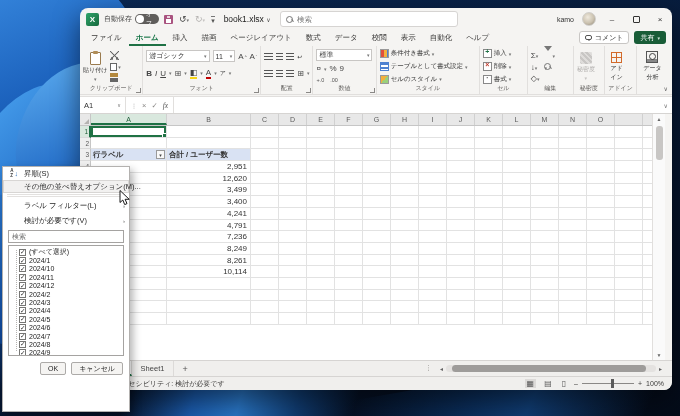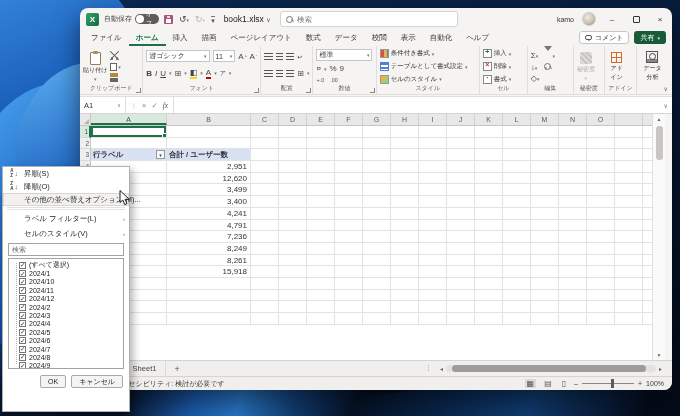--- a/index.html
+++ b/index.html
@@ -143,21 +143,21 @@
   .num { text-align:right; padding-right:3px; font-size:8px; }
   .selcell { box-shadow:inset 0 0 0 2px #1f7244; position:relative; }
   .selcell::after { content:""; position:absolute; right:-1px; bottom:-1px; width:3px; height:3px; background:#1f7244; border:1px solid #fff; }
   .fbtn { position:absolute; right:1px; top:1px; width:9px; height:9px; background:#f8f8f8; border:1px solid #9a9a9a; font-size:5px; color:#444; line-height:8px; text-align:center; font-weight:normal; }
   .vscroll { position:absolute; right:7px; top:106px; width:13px; height:246px; background:#fafafa; border-left:1px solid #e1dfdd; }
   .vscroll .up, .vscroll .dn { position:absolute; left:0; right:0; text-align:center; font-size:5px; color:#666; }
   .vscroll .up { top:2px; } .vscroll .dn { bottom:2px; }
   .vthumb { position:absolute; left:3px; top:12px; width:7px; height:34px; background:#c8c6c4; border-radius:3px; }
 
   
-  .sheetrow { position:absolute; left:0; top:352px; right:0; height:16px; background:#f0efed; border-top:1px solid #d6d4d2; display:flex; align-items:stretch; font-size:7.5px; }
+  .sheetrow { position:absolute; left:8px; top:352px; right:0; height:16px; background:#f0efed; border-top:1px solid #d6d4d2; display:flex; align-items:stretch; font-size:7.5px; }
   .stab { display:flex; align-items:center; padding:0 9px; color:#444; border-right:1px solid #dcdad8; }
   .stab.active { background:#fff; color:#127243; font-weight:bold; border-bottom:2px solid #1e7145; }
   .addsheet { display:flex; align-items:center; padding:0 8px; color:#555; font-size:9px; }
   .hscroll { position:absolute; right:10px; top:355px; width:222px; height:10px; display:flex; align-items:center; gap:3px; color:#666; font-size:6px; }
   .htrack { flex:1; height:7px; background:#e4e2e0; border-radius:4px; position:relative; }
   .hthumb { position:absolute; left:6px; right:10px; top:0; height:7px; background:#9e9c9a; border-radius:4px; }
   .splitdots { position:absolute; right:240px; top:356px; color:#8a8886; font-size:7px; }
 
   
   .statusbar { position:absolute; left:0; top:368px; right:0; height:14px; background:#f0efed; border-top:1px solid #d6d4d2; display:flex; align-items:center; font-size:7px; color:#3b3a39; border-radius:0 0 8px 8px; }
@@ -703,21 +703,21 @@
             <div class="gc w-s"></div>
             <div class="gc w-s"></div>
             <div class="gc w-s"></div>
             <div class="gc w-s"></div>
             <div class="gc w-s"></div>
             <div class="gcfill"></div>
           </div>
           <div class="grow">
             <div class="rn">15</div>
             <div class="gc w-a"></div>
-            <div class="gc w-b num">15,918</div>
+            <div class="gc w-b num">10,114</div>
             <div class="gc w-s"></div>
             <div class="gc w-s"></div>
             <div class="gc w-s"></div>
             <div class="gc w-s"></div>
             <div class="gc w-s"></div>
             <div class="gc w-s"></div>
             <div class="gc w-s"></div>
             <div class="gc w-s"></div>
             <div class="gc w-s"></div>
             <div class="gc w-s"></div>
@@ -848,44 +848,34 @@
   <div class="mitem">
     <span class="mic sortic">
         <span class="ltrs">
           <span>A</span>
           <span>Z</span>
         </span>
         <span class="arr">↓</span>
       </span>
     <span>昇順(S)</span>
   </div>
-  <div class="mitem">
-    <span class="mic sortic">
-        <span class="ltrs">
-          <span>Z</span>
-          <span>A</span>
-        </span>
-        <span class="arr">↓</span>
-      </span>
-    <span>降順(O)</span>
-  </div>
   <div class="mitem hover">
     <span class="sp"></span>
     <span>その他の並べ替えオプション(M)...</span>
   </div>
   <div class="msep"></div>
   <div class="msep"></div>
   <div class="mitem" style="height:15px">
     <span class="sp"></span>
     <span>ラベル フィルター(L)</span>
     <span class="subarrow">›</span>
   </div>
   <div class="mitem" style="height:15px">
     <span class="sp"></span>
-    <span>セルのスタイル(V)</span>
+    <span>検討が必要です(V)</span>
     <span class="subarrow">›</span>
   </div>
   <div class="msearch">
     <input placeholder="検索" style="">
   </div>
   <div class="mlist" id="filterList">
       <div class="litem">
         <span class="cb"></span>
         <span class="ltxt">(すべて選択)</span>
       </div>

